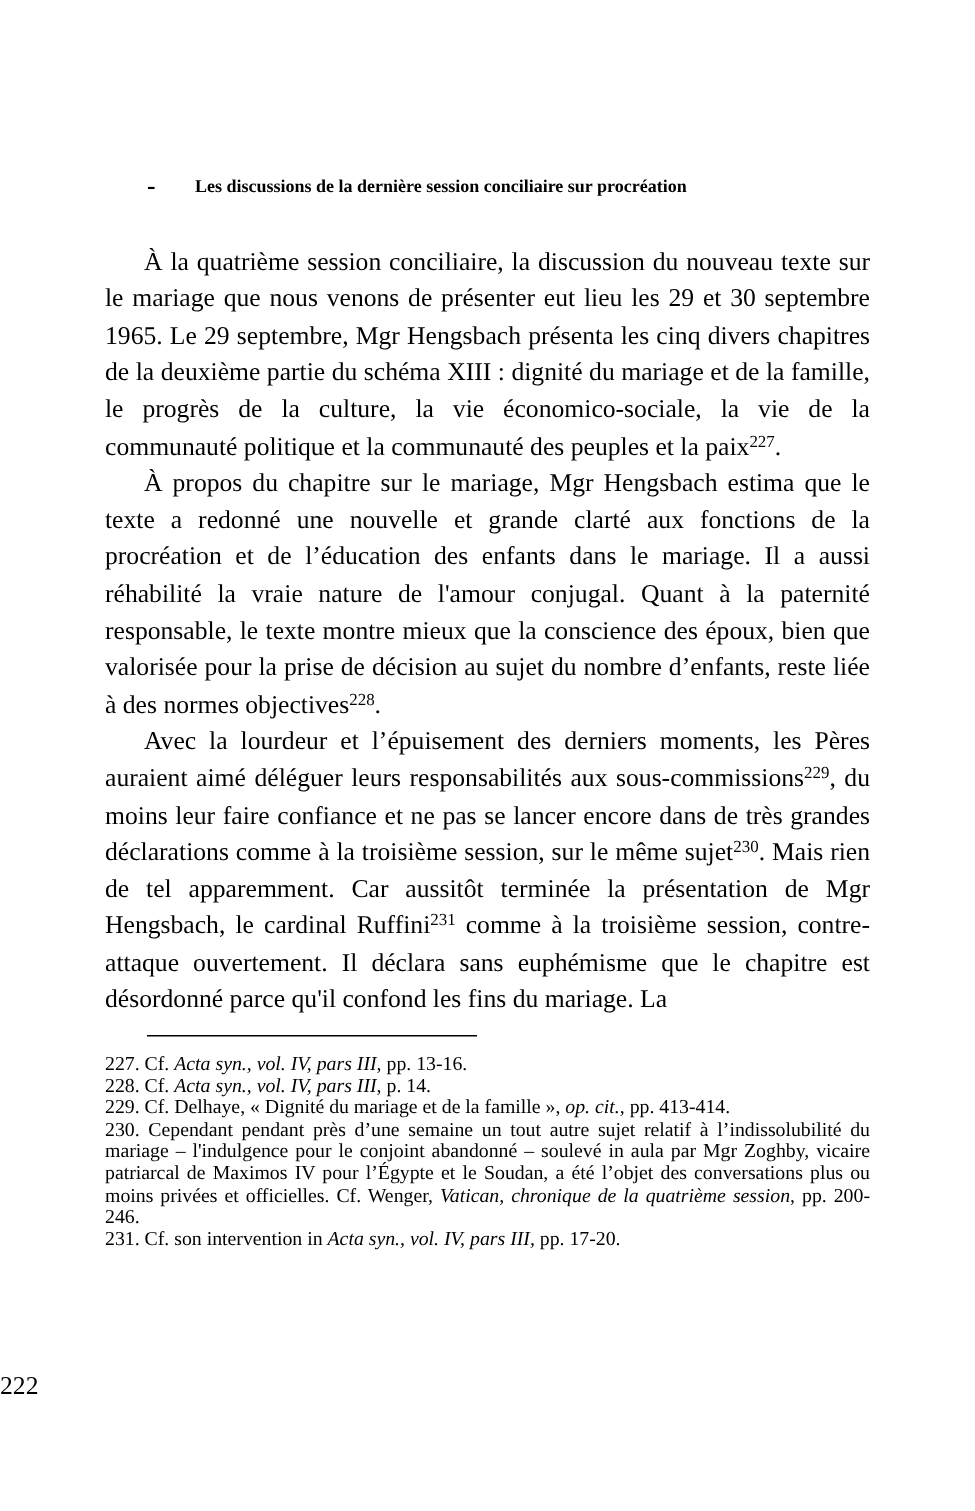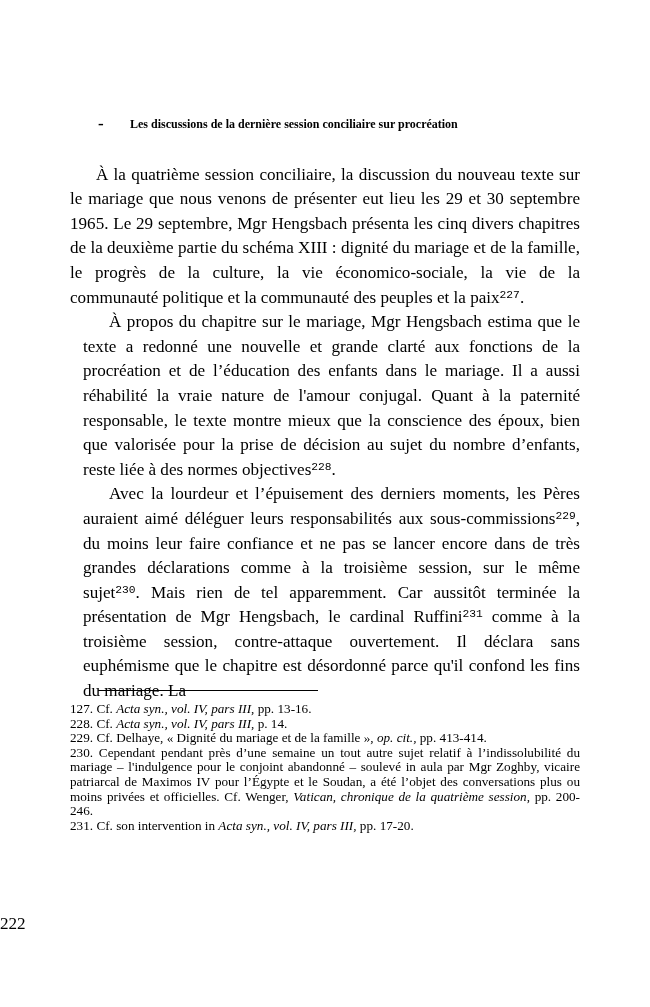--- a/index.html
+++ b/index.html
@@ -30,30 +30,28 @@
     hyphens: none;
   }
   .para-indent {
     text-indent: 26px;
   }
   .para-noindent {
     text-indent: 0;
   }
   .tight {
     margin-top: 0;
-    margin-left: 13px;
   }
   i, .ital {
     font-style: italic;
   }
   sup {
     font-size: 0.66em;
     vertical-align: 0.46em;
     line-height: 0;
-    font-family: Liberation Mono, monospace;
   }
   .heading-block {
     margin-top: 24px;
     margin-bottom: 26px;
     padding-left: 28px;
     display: flex;
     align-items: flex-start;
   }
   .heading-dash {
     width: 32px;
@@ -125,21 +123,21 @@
   <p class="body-text para-indent tight"><span>À propos du chapitre sur le mariage, Mgr Hengsbach estima que le texte a redonné une nouvelle et grande clarté aux fonctions de la procréation et de l’éducation des enfants dans le mariage. Il a aussi réhabilité la vraie nature de l'amour conjugal. Quant à la paternité responsable, le texte montre mieux que la conscience des époux, bien que valorisée pour la prise de décision au sujet du nombre d’enfants, reste liée à des normes objectives</span><sup>228</sup><span>.</span></p>
 
   <p class="body-text para-indent tight"><span>Avec la lourdeur et l’épuisement des derniers moments, les Pères auraient aimé déléguer leurs responsabilités aux sous-commissions</span><sup>229</sup><span>, du moins leur faire confiance et ne pas se lancer encore dans de très grandes déclarations comme à la troisième session, sur le même sujet</span><sup>230</sup><span>. Mais rien de tel apparemment. Car aussitôt terminée la présentation de Mgr Hengsbach, le cardinal Ruffini</span><sup>231</sup><span> comme à la troisième session, contre-attaque ouvertement. Il déclara sans euphémisme que le chapitre est désordonné parce qu'il confond les fins du mariage. La</span></p>
 
 </div>
 
 <div class="footnote-zone">
   <hr class="fn-rule">
   <div class="fn-list">
 
-    <p class="footnote fn-left"><span>127.</span><span> Cf. </span><i>Acta syn., vol. IV, pars III</i><span>, pp. 13-16.</span></p>
+    <p class="footnote fn-left"><span>227.</span><span> Cf. </span><i>Acta syn., vol. IV, pars III</i><span>, pp. 13-16.</span></p>
 
     <p class="footnote fn-left"><span>228.</span><span> Cf. </span><i>Acta syn., vol. IV, pars III</i><span>, p. 14.</span></p>
 
     <p class="footnote fn-left"><span>229.</span><span> Cf. Delhaye, « Dignité du mariage et de la famille », </span><i>op. cit.,</i><span> pp. 413-414.</span></p>
 
     <p class="footnote fn-just"><span>230.</span><span> Cependant pendant près d’une semaine un tout autre sujet relatif à l’indissolubilité du mariage – l'indulgence pour le conjoint abandonné – soulevé in aula par Mgr Zoghby, vicaire patriarcal de Maximos IV pour l’Égypte et le Soudan, a été l’objet des conversations plus ou moins privées et officielles. Cf. Wenger, </span><i>Vatican, chronique de la quatrième session</i><span>, pp. 200-246.</span></p>
 
 
     <p class="footnote fn-left"><span>231.</span><span> Cf. son intervention in </span><i>Acta syn., vol. IV, pars III,</i><span> pp. 17-20.</span></p>
 

